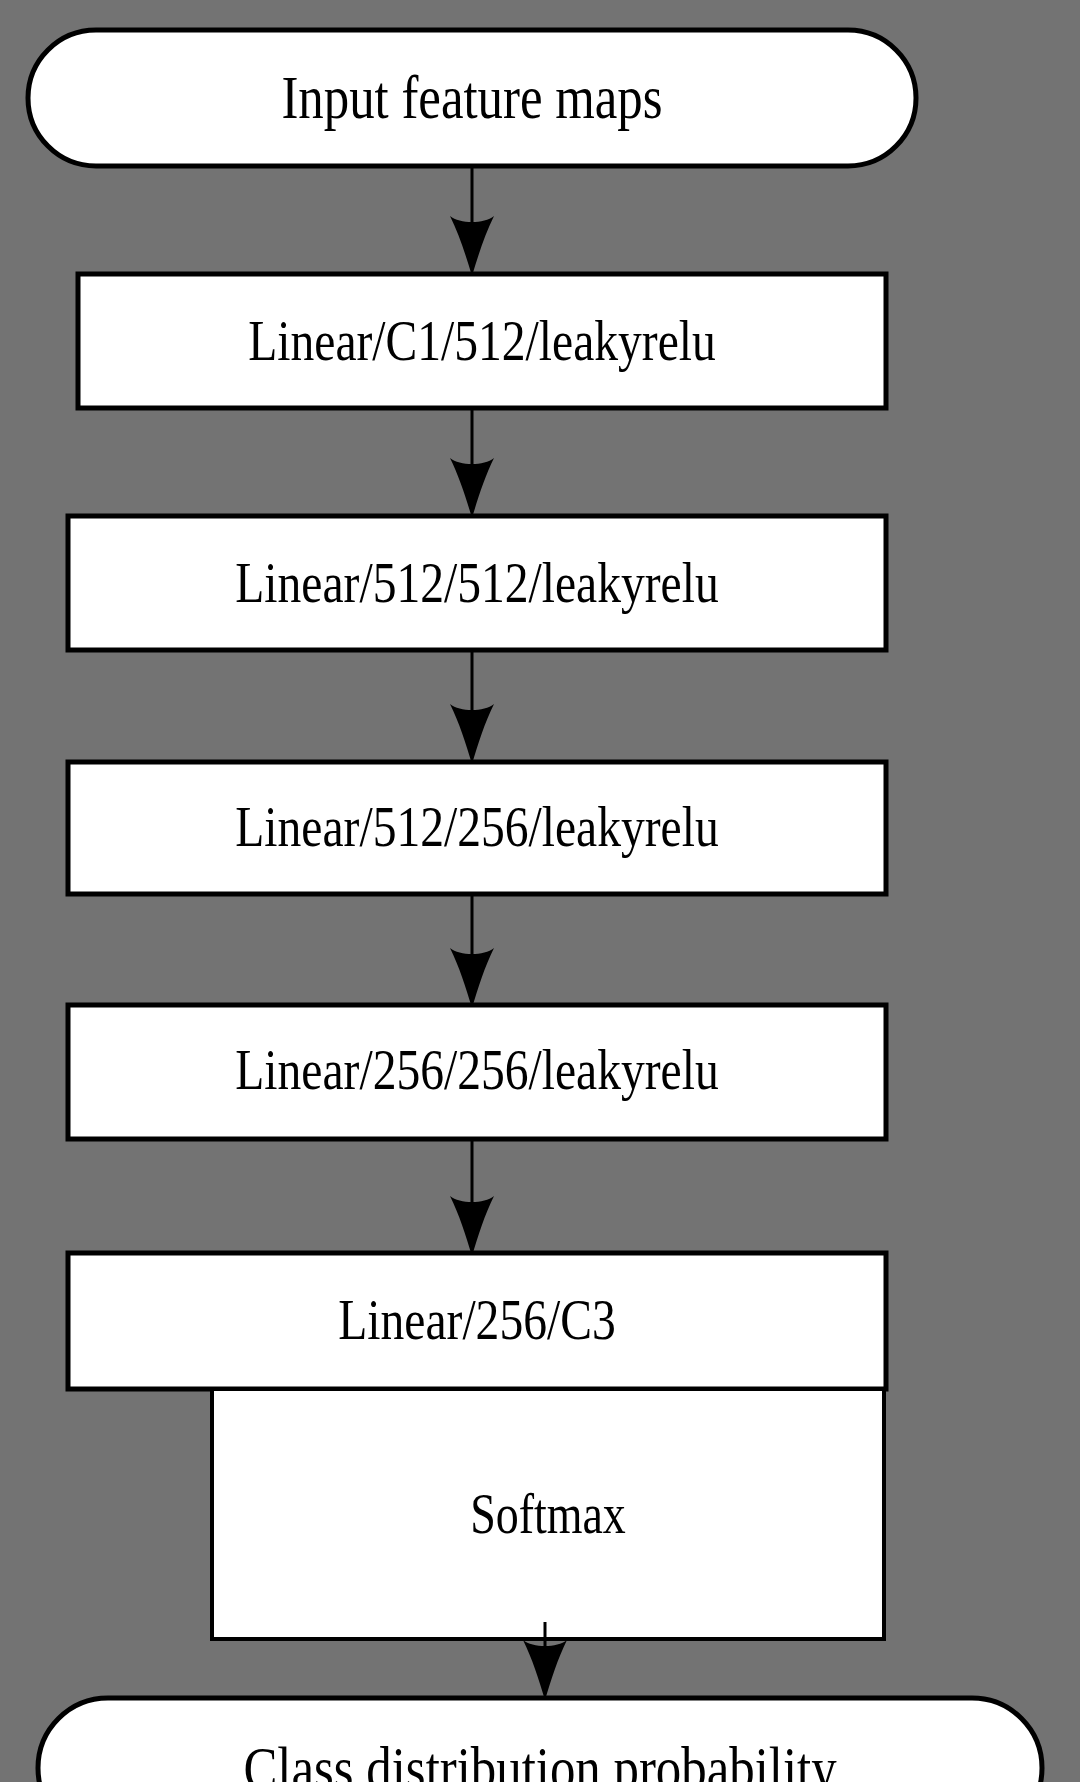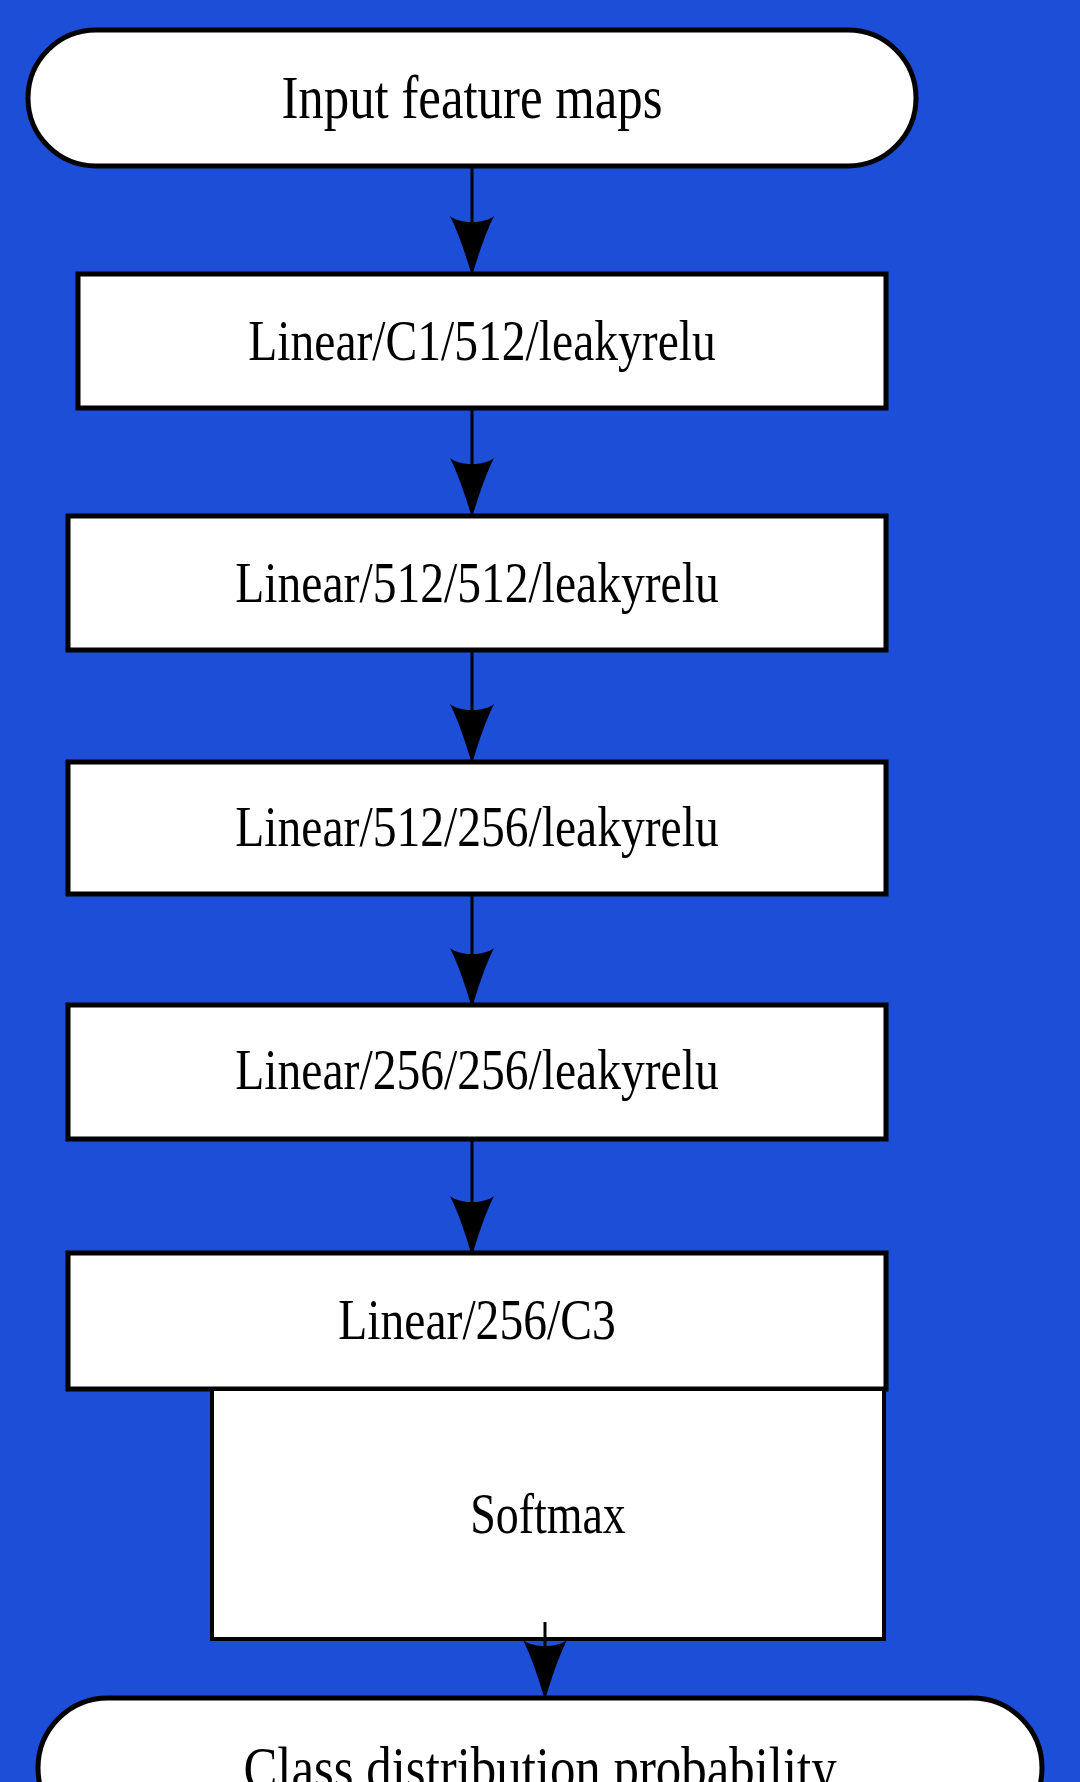--- a/index.html
+++ b/index.html
@@ -8,21 +8,21 @@
     padding: 0;
     background: #ffffff;
   }
   body {
     font-family: "Liberation Serif", "DejaVu Serif", serif;
   }
   #canvas {
     position: relative;
     width: 1080px;
     height: 1782px;
-    background: #1d4ed8;
+    background: #737373;
     overflow: hidden;
   }
   
   #graph-svg {
     position: absolute;
     left: 0;
     top: 0;
     width: 1080px;
     height: 1782px;
     display: block;

